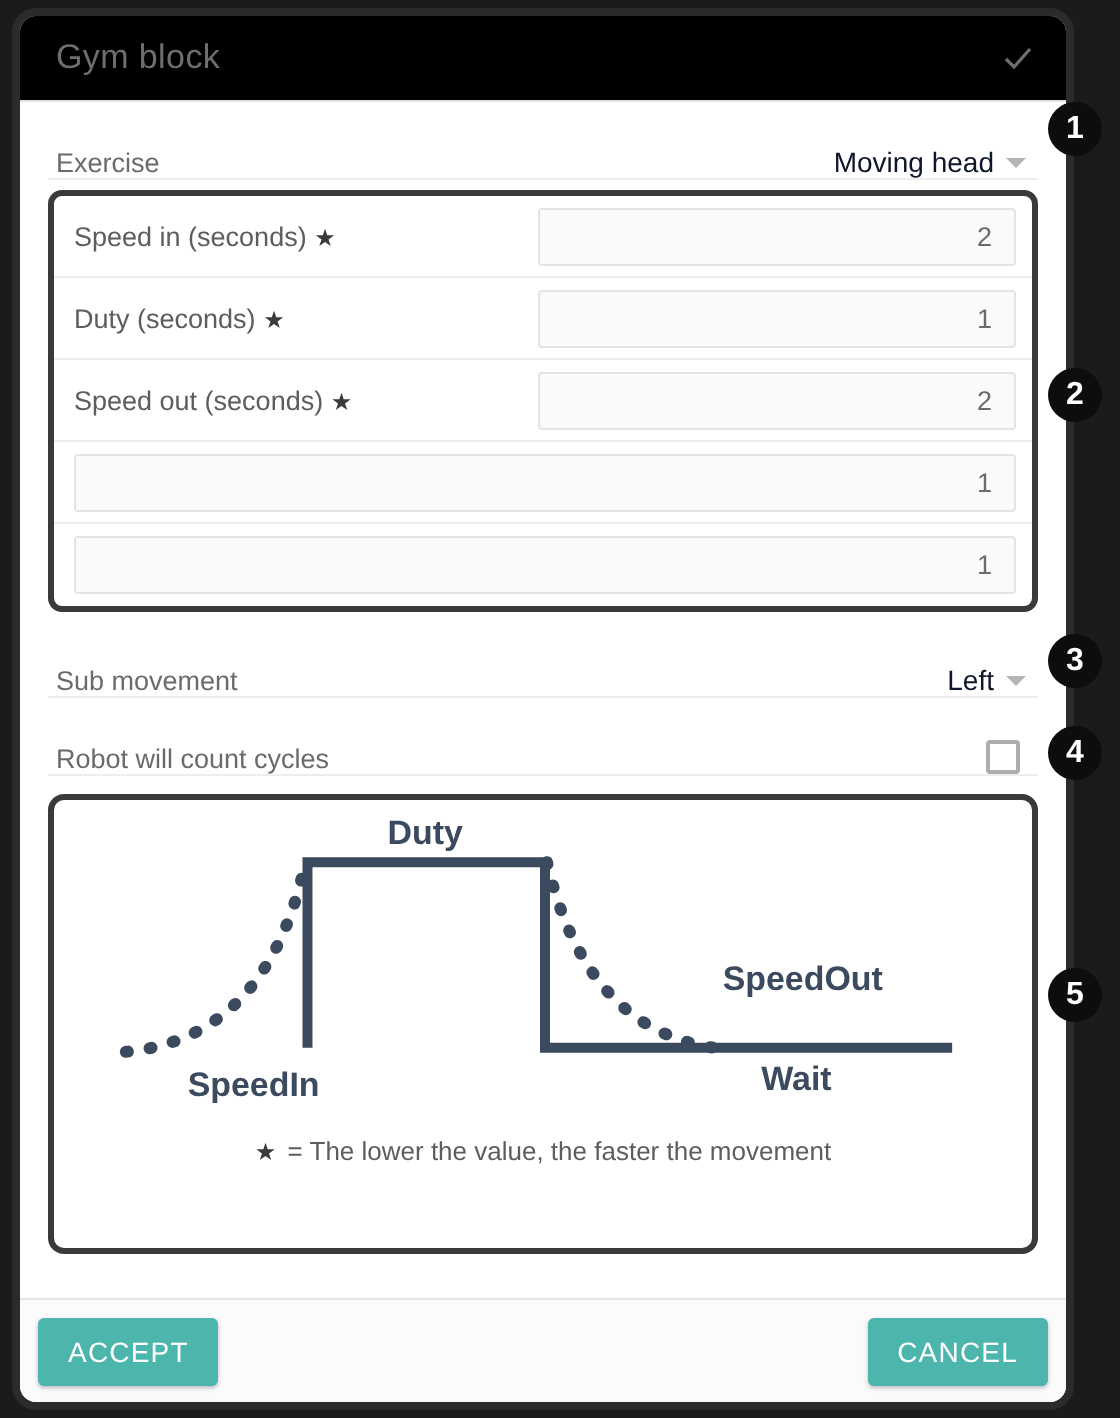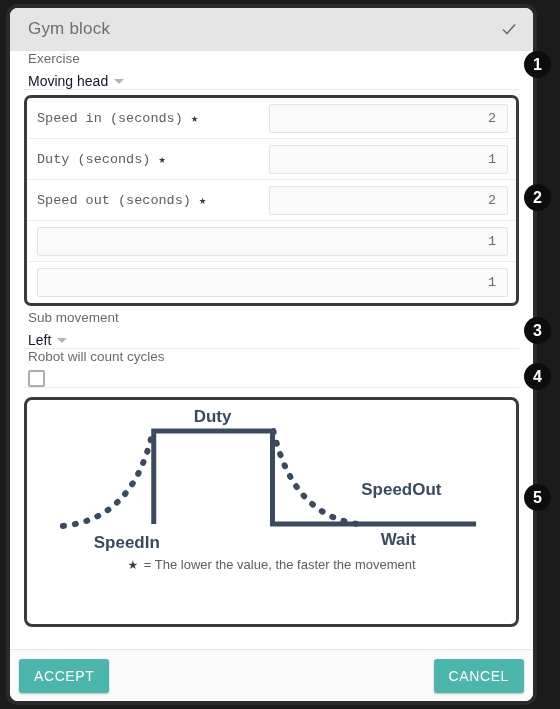--- a/index.html
+++ b/index.html
@@ -22,21 +22,21 @@
     border: 4px solid #2b2b2b;
     border-radius: 12px;
     overflow: hidden;
     display: flex;
     flex-direction: column;
   }
 
   
   #dialog-header {
     height: 43px;
-    background: #e5e5e5;
+    background: #000000;
     border-bottom: 1px solid #e2e2e2;
     display: flex;
     align-items: center;
     padding: 0 14px 0 18px;
     flex: 0 0 auto;
   }
   #dialog-title {
     font-size: 17px;
     color: #6e6e6e;
     letter-spacing: .2px;
@@ -52,24 +52,23 @@
   #dialog-body {
     flex: 1 1 auto;
     background: #ffffff;
     padding: 0 14px;
     position: relative;
   }
 
   .simple-row {
     height: 39px;
     display: flex;
-    align-items: flex-start;
+    align-items: flex-end;
     border-bottom: 1px solid #ededed;
     padding: 0 4px;
-    flex-direction: column;
   }
   .row-label {
     font-size: 13.5px;
     color: #6b6b6b;
     flex: 1 1 auto;
   }
   .row-value {
     font-size: 14px;
     color: #0f172a;
     margin-right: 6px;
@@ -91,21 +90,20 @@
     margin: 5px 0 0 0;
     overflow: hidden;
     background: #fff;
   }
   .field-row {
     display: flex;
     align-items: center;
     height: 41px;
     border-bottom: 1px solid #ededed;
     padding: 0 8px 0 10px;
-    font-family: Liberation Mono, monospace;
   }
   .field-row:last-child { border-bottom: none; }
   .field-label {
     font-size: 13.5px;
     color: #5d5d5d;
     flex: 0 0 232px;
     white-space: nowrap;
   }
   .star { font-size: 12px; color: #3b3b3b; }
   .field-input {
@@ -138,21 +136,21 @@
     margin-top: 9px;
     height: 230px;
     background: #fff;
     position: relative;
   }
   #diagram-svg { display: block; width: 100%; height: 152px; }
   #diagram-note {
     text-align: center;
     font-size: 13px;
     color: #5d5d5d;
-    margin-top: 5px;
+    margin-top: 16px;
   }
   #diagram-note .star { margin-right: 2px; }
 
   .wave-label {
     font-family: "Liberation Sans", sans-serif;
     font-size: 17px;
     font-weight: bold;
     fill: #3b4a5e;
   }
 

